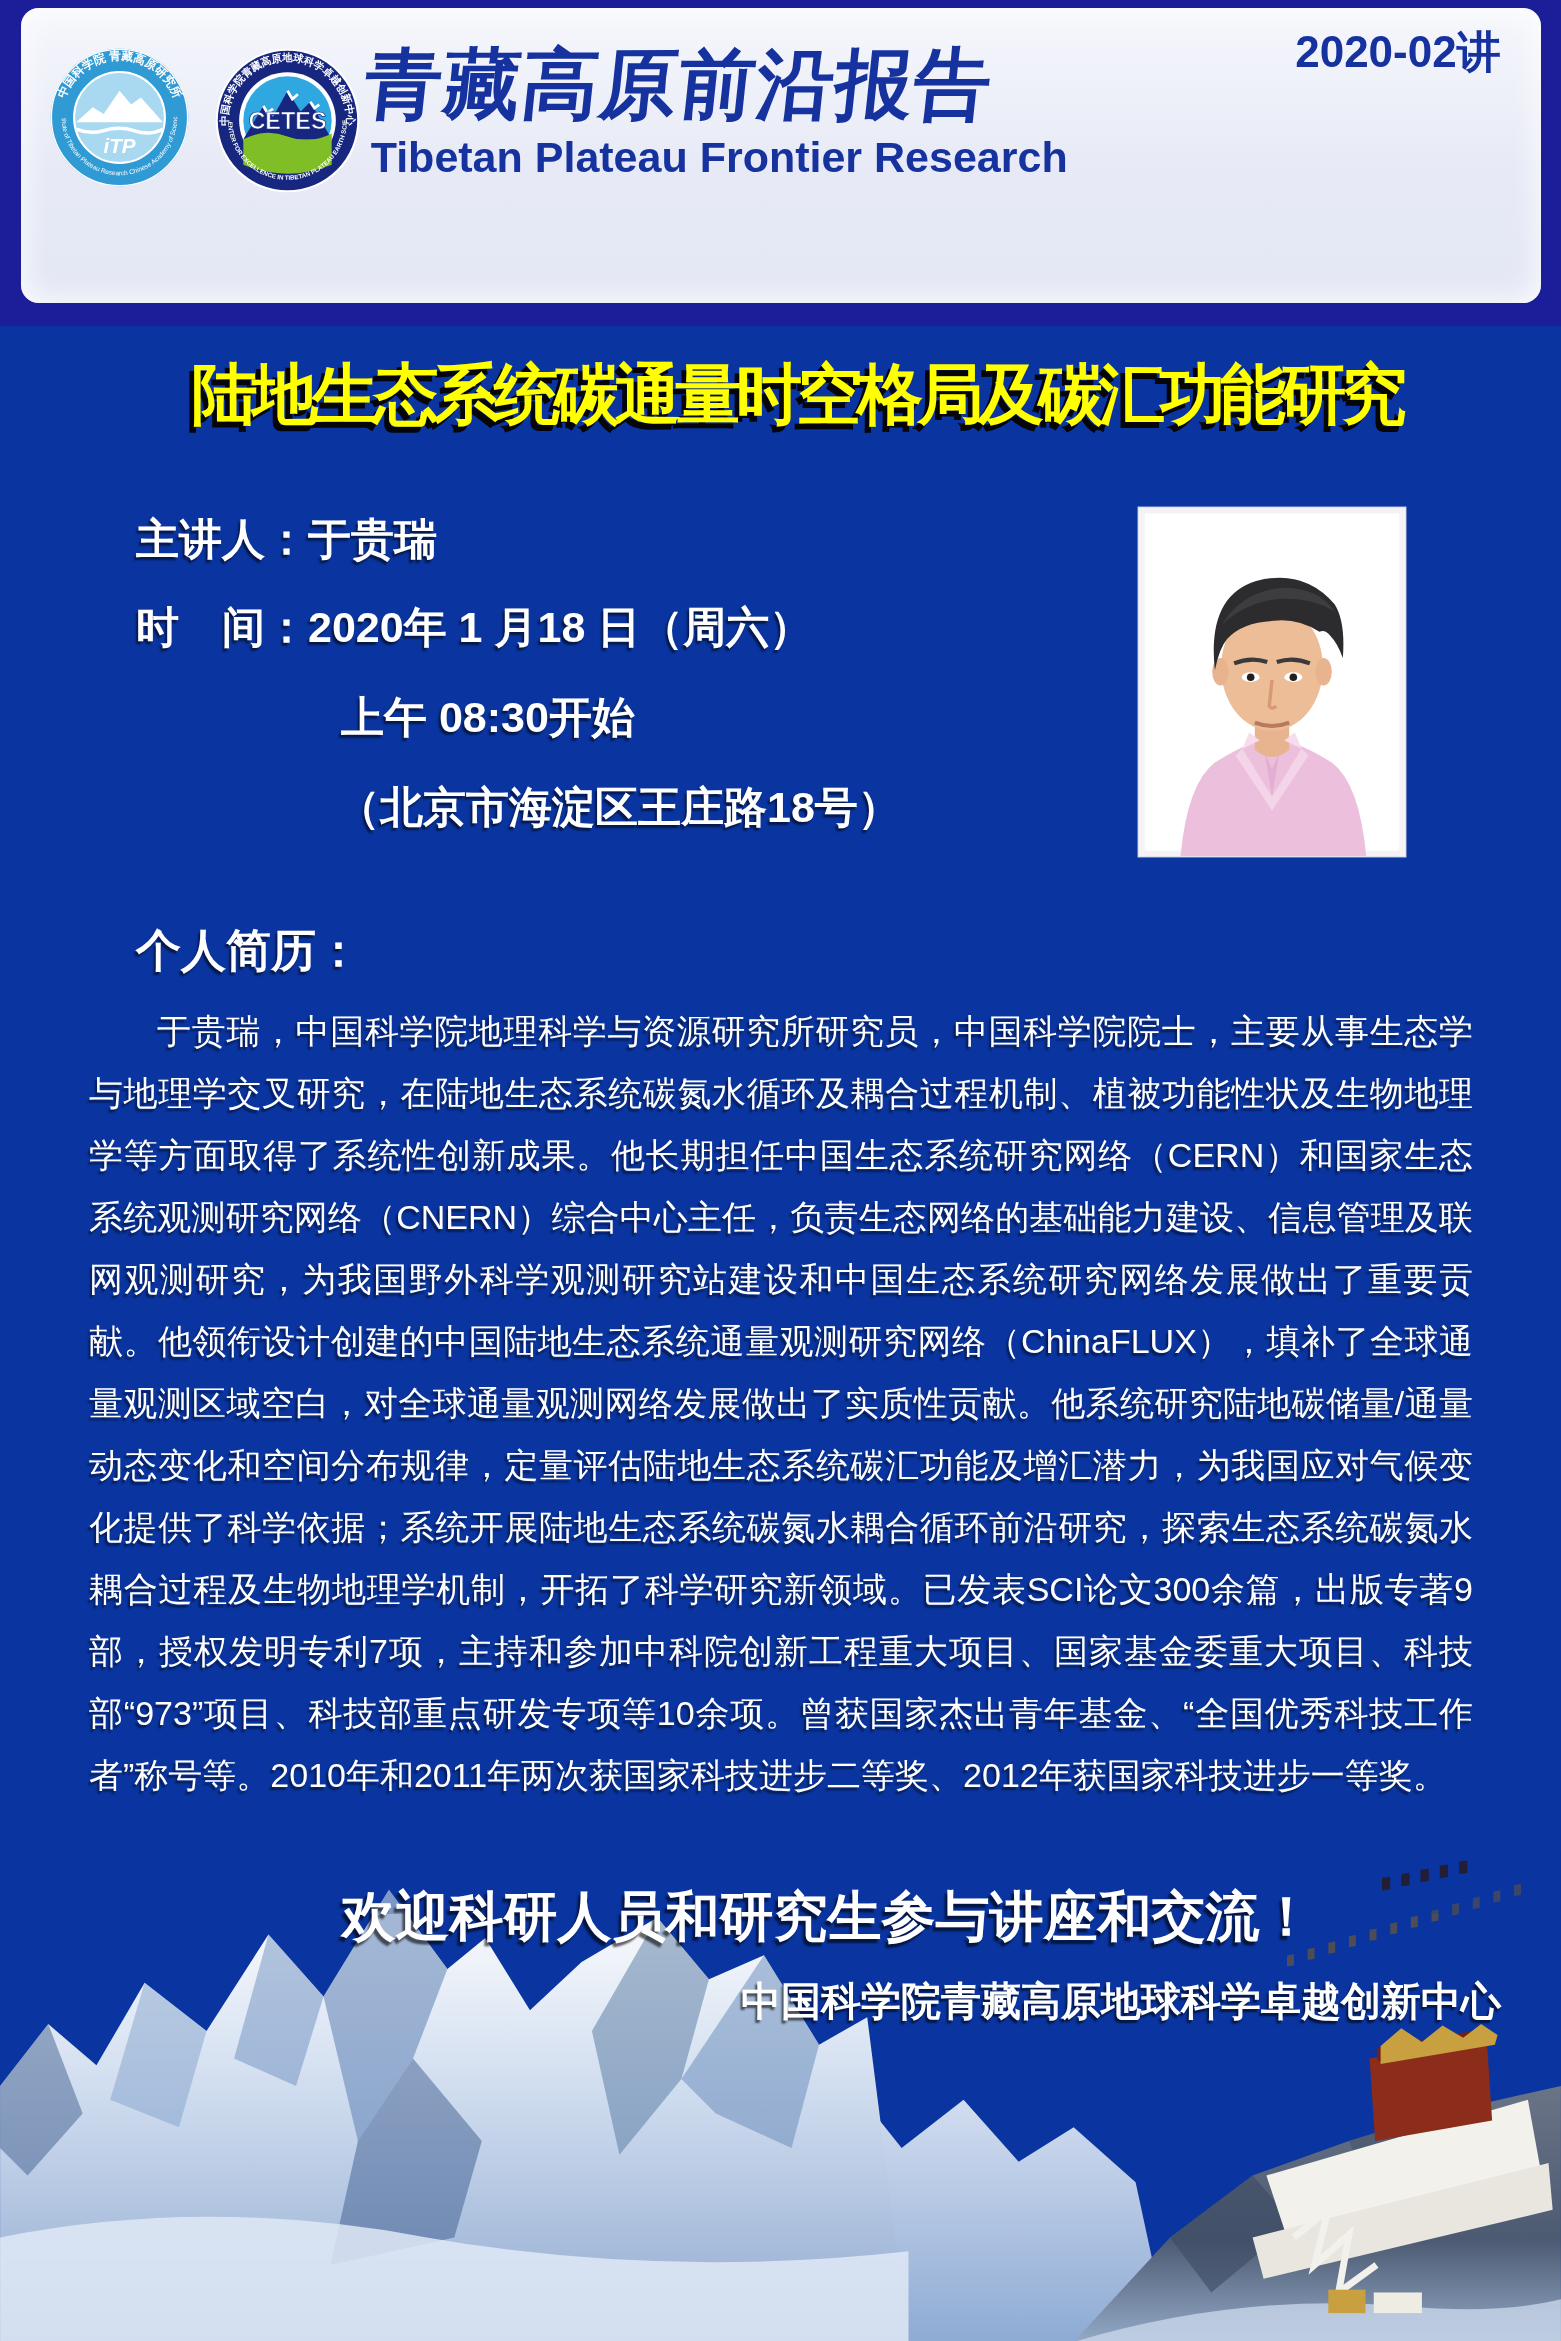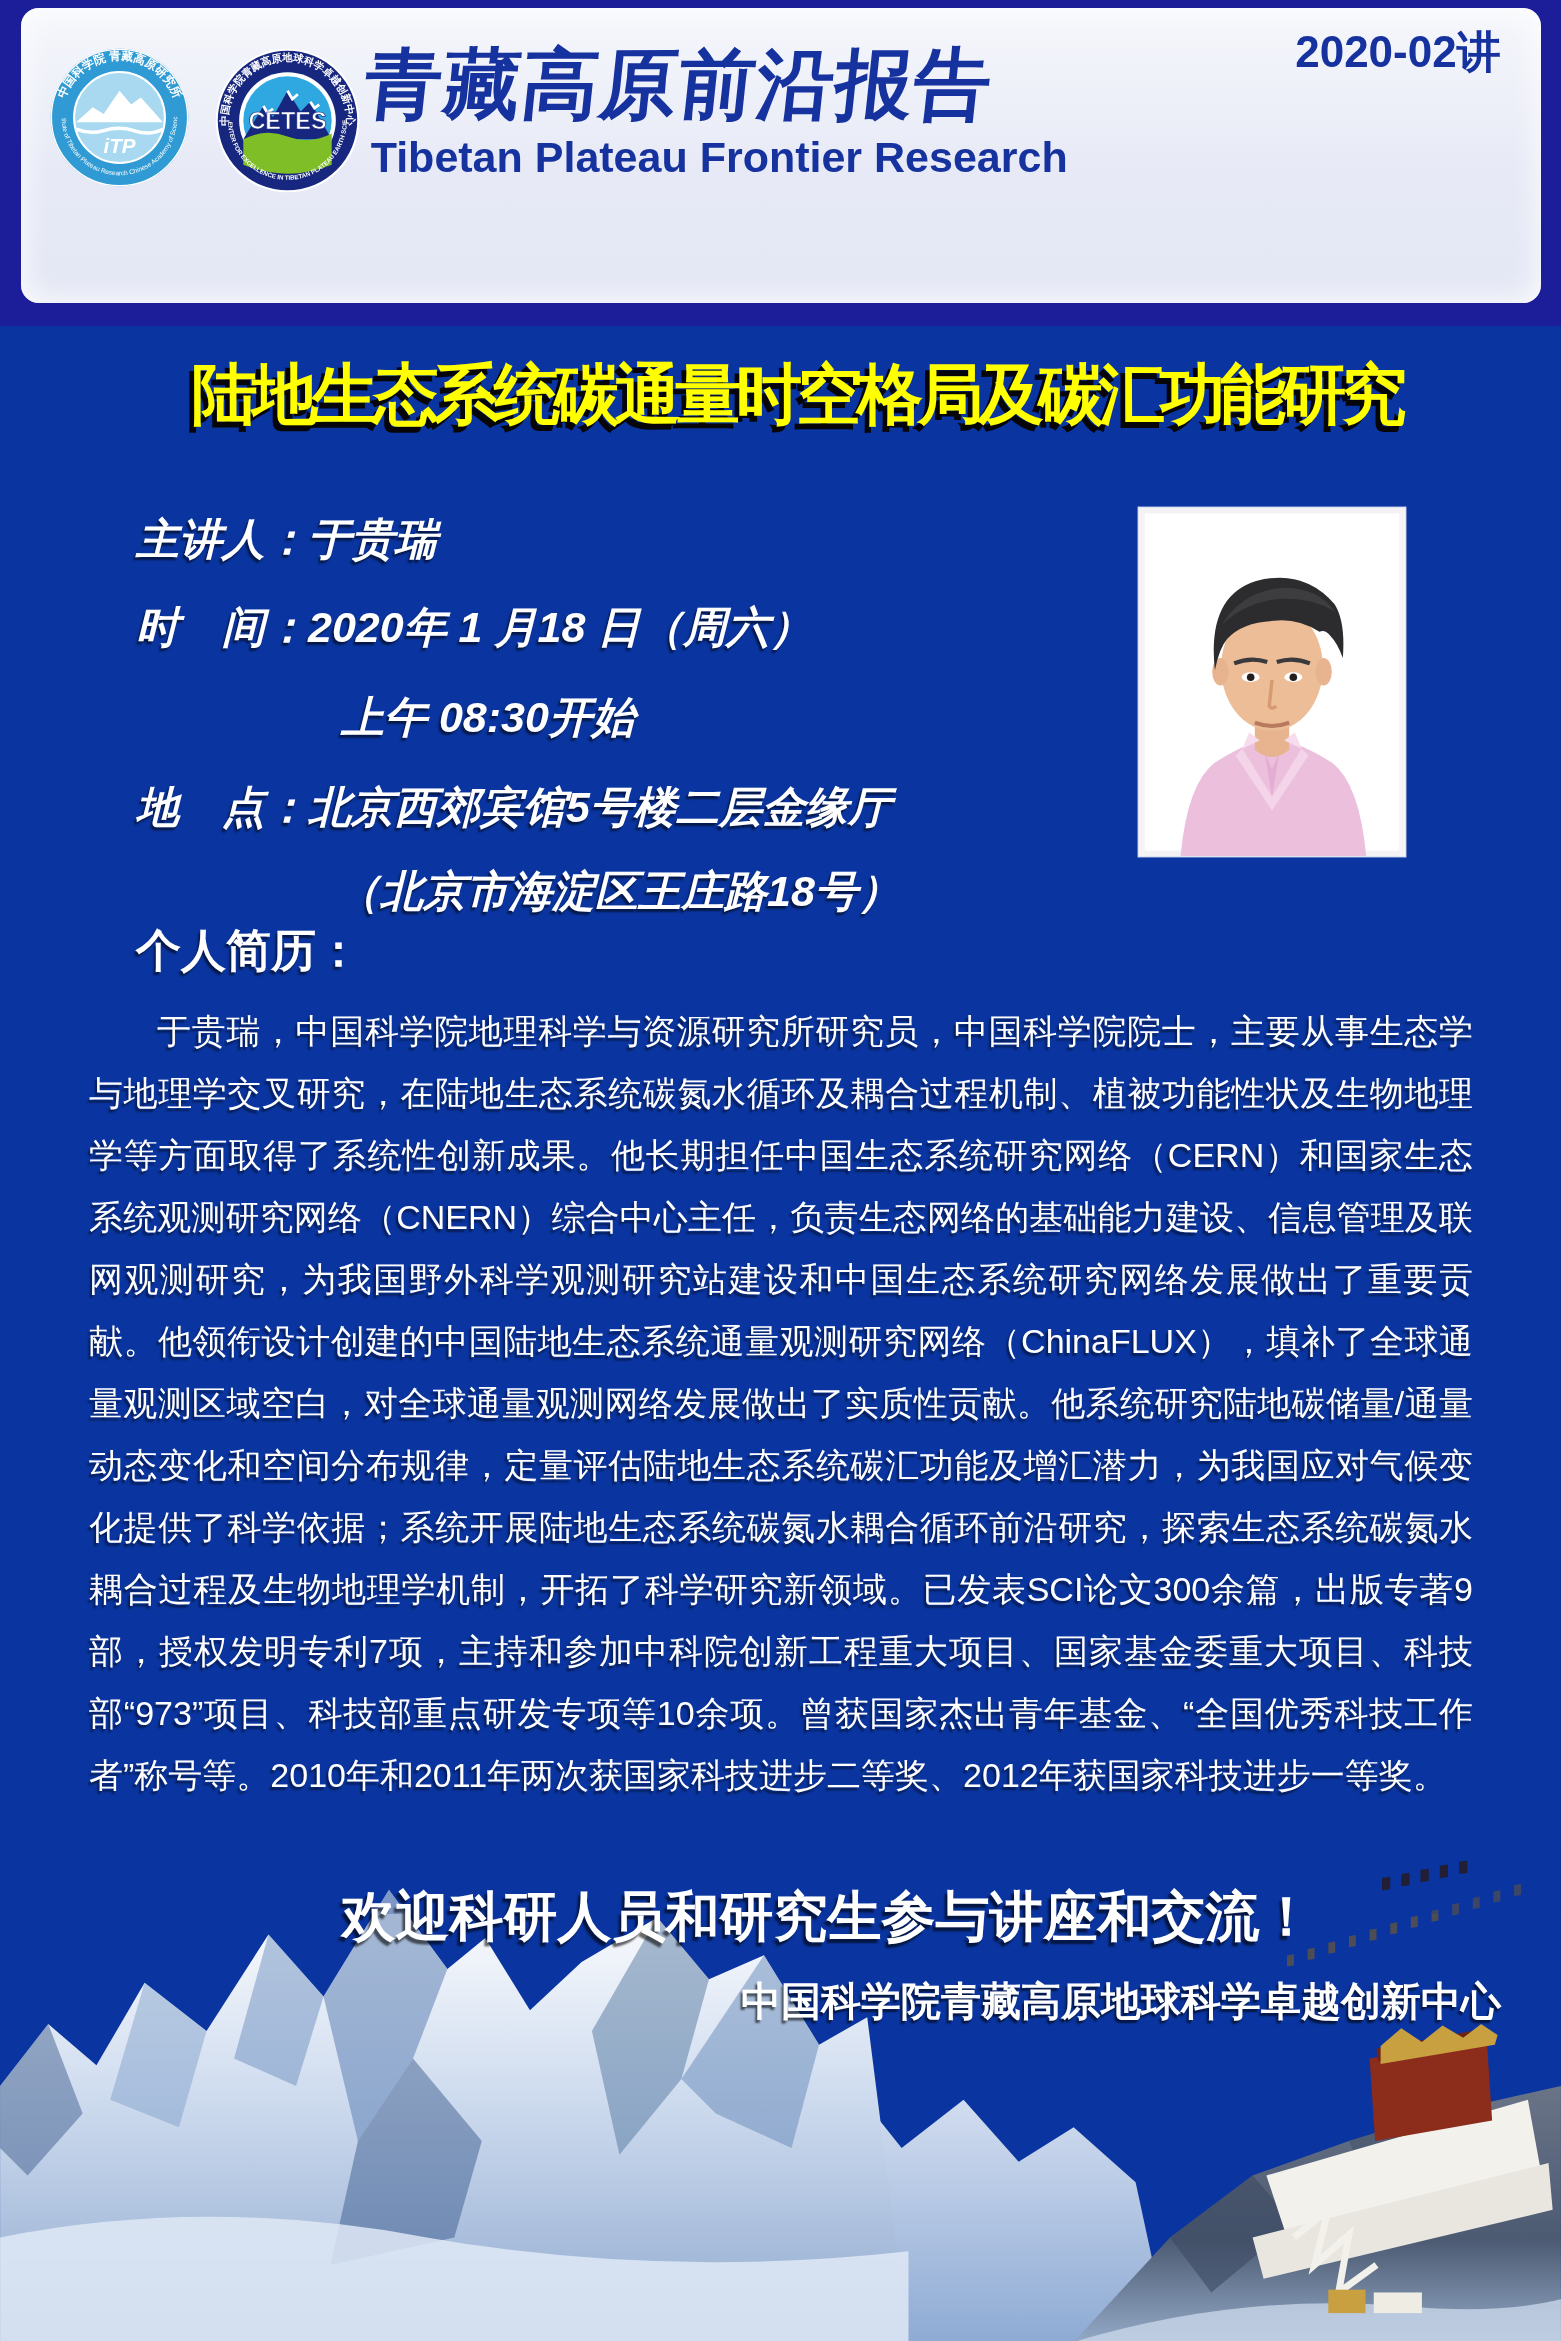--- a/index.html
+++ b/index.html
@@ -31,21 +31,21 @@
     position:absolute;right:40px;top:15px;
     font-size:44px;font-weight:bold;color:#16329e;white-space:nowrap;
   }
   
   .main-title{
     position:absolute;left:16px;top:350px;width:1561px;text-align:center;
     font-size:66px;font-weight:900;color:#ffff00;letter-spacing:-5.5px;
     text-shadow:-4.8px 5.5px 0 #05050a;white-space:nowrap;
   }
   
-  .meta{position:absolute;left:136px;top:511px;width:978px;color:#fff;font-style:italic;}
+  .meta{position:absolute;left:136px;top:511px;width:978px;color:#fff;}
   .meta .row{font-size:43px;font-weight:bold;text-shadow:-2.1px 3.4px 2.1px rgba(0,0,0,.55);white-space:nowrap;}
   .row-speaker{margin-bottom:30px;}
   .row-time1{margin-bottom:32px;}
   .row-time2{margin-left:205px;margin-bottom:32px;}
   .row-venue1{margin-bottom:26px;}
   .row-venue2{margin-left:201px;}
   
   .photo{
     position:absolute;left:1139px;top:508px;width:266px;height:348px;
     background:#ffffff;box-shadow:0 0 0 1.4px #dfe4f2;
@@ -126,21 +126,20 @@
     <div class="brand-en">Tibetan Plateau Frontier Research</div>
     <div class="series-label">2020-02讲</div>
   </div>
 
   <div class="main-title">陆地生态系统碳通量时空格局及碳汇功能研究</div>
 
   <div class="meta">
     <div class="row row-speaker"><span>主讲人：</span><span>于贵瑞</span></div>
     <div class="row row-time1"><span>时　间：</span><span>2020年 1 月18 日（周六）</span></div>
     <div class="row row-time2">上午 08:30开始</div>
-    <div class="row row-venue1"><span>地　点：</span><span>北京西郊宾馆5号楼二层金缘厅</span></div>
     <div class="row row-venue2">（北京市海淀区王庄路18号）</div>
   </div>
 
   <div class="photo">
     <svg viewBox="0 0 386 506" width="266" height="348">
       <rect width="386" height="506" fill="#ffffff"></rect>
       <rect x="0" y="0" width="386" height="506" fill="#f4f2f5"></rect>
       <rect x="8" y="8" width="370" height="490" fill="#ffffff"></rect>
 
       <path d="M60,506 Q70,400 110,370 Q150,345 175,338 L211,338 Q240,345 280,370 Q320,400 330,506 Z" fill="#ecc0dc"></path>

